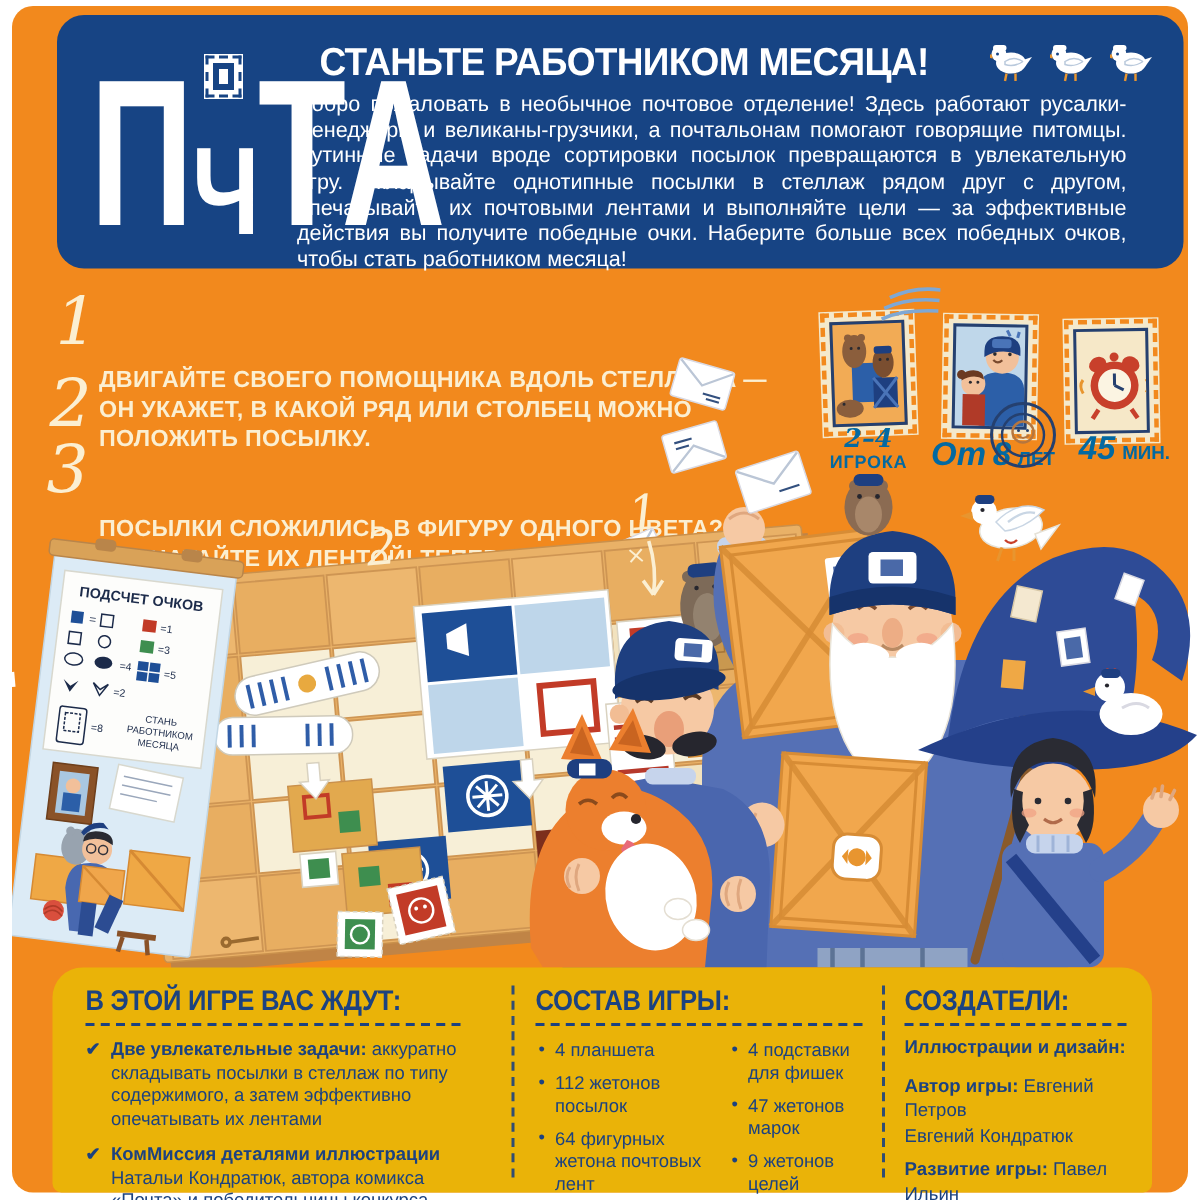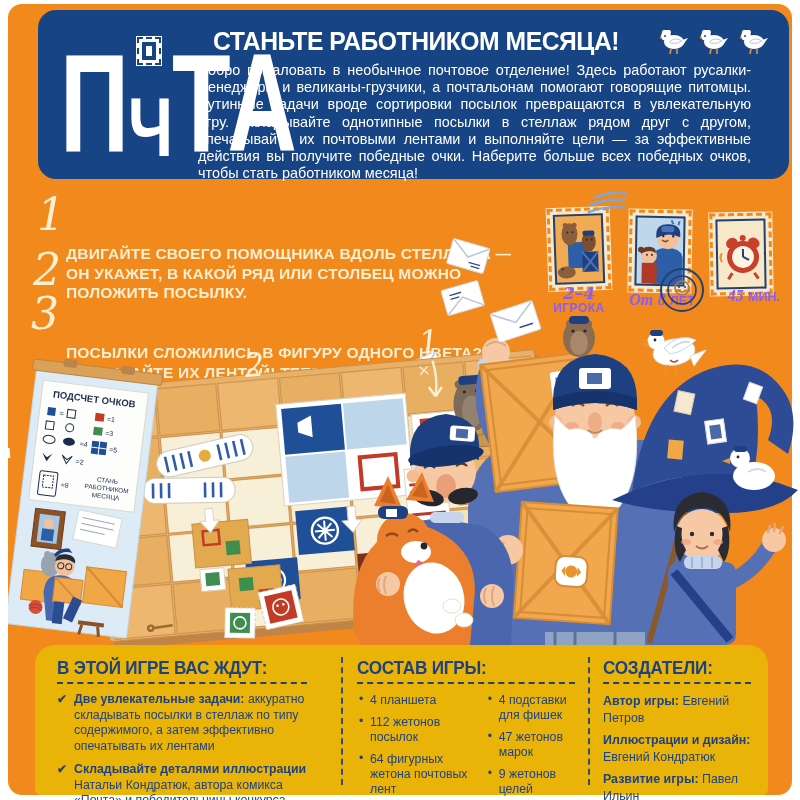--- a/index.html
+++ b/index.html
@@ -31,24 +31,24 @@
   .step-num{position:absolute;color:#FBEFD2;font-family:"DejaVu Serif",serif;
             font-style:italic;font-size:44px;font-weight:400;line-height:1;}
   .step-text{position:absolute;color:#FBEFD2;font-weight:700;font-size:15.5px;
              line-height:19.5px;letter-spacing:.2px;margin-top:44px;}
 
   
   .spec-stamp{position:absolute;width:64px;height:84px;background:#F4E9CC;padding:6px;
               box-sizing:border-box;}
   .spec-stamp::before{content:"";position:absolute;inset:1px;border:3px dashed #F2891D;pointer-events:none;}
   .spec-pic{position:absolute;inset:7px;background:#F2AB55;border:2px solid #25406F;box-sizing:border-box;overflow:hidden;}
-  .spec-cap{position:absolute;color:#8b5cf6;font-weight:700;text-align:center;line-height:1.0;}
+  .spec-cap{position:absolute;color:#0369a1;font-weight:700;text-align:center;line-height:1.0;}
   .cap-big{font-size:17px;display:block;font-family:"DejaVu Serif",serif;font-style:italic;}
   .cap-small{font-size:12px;display:block;letter-spacing:.5px;}
-  .cap-inline-big{font-size:16px;font-family:Liberation Serif, serif;font-style:italic;}
+  .cap-inline-big{font-size:22px;font-family:Liberation Sans, sans-serif;font-style:italic;}
   .cap-inline-small{font-size:12.5px;}
 
   
   .bottom-panel{position:absolute;left:35px;top:645px;width:733px;height:150px;
                 background:#eab308;border-radius:20px 20px 6px 6px;color:#1C4280;}
   .divider{position:absolute;top:12px;bottom:10px;width:0;border-left:2px dashed #1C4280;opacity:.9;}
   .sec-header{font-weight:900;font-size:19px;letter-spacing:-.2px;transform:scaleX(.9);
               transform-origin:left;white-space:nowrap;}
   .dash-underline{border-bottom:2.5px dashed #1C4280;margin-top:3px;}
   .sec{position:absolute;top:12px;}
@@ -653,21 +653,21 @@
 
     <div class="sec" style="left:22px;width:272px;">
       <div class="sec-header">В ЭТОЙ ИГРЕ ВАС ЖДУТ:</div>
       <div class="dash-underline" style="width:250px;"></div>
       <div class="feat-item">
         <span class="feat-check">✔</span>
         <b>Две увлекательные задачи:</b><span> аккуратно складывать посылки в стеллаж по типу содержимого, а затем эффективно опечатывать их лентами</span>
       </div>
       <div class="feat-item">
         <span class="feat-check">✔</span>
-        <b>Складывайте деталями иллюстрации</b><span> Натальи Кондратюк, автора комикса «Почта» и победительницы конкурса «КомМиссия»</span>
+        <b>КомМиссия деталями иллюстрации</b><span> Натальи Кондратюк, автора комикса «Почта» и победительницы конкурса «КомМиссия»</span>
       </div>
     </div>
 
     <div class="sec" style="left:322px;width:222px;">
       <div class="sec-header">СОСТАВ ИГРЫ:</div>
       <div class="dash-underline" style="width:218px;"></div>
       <div class="comp-cols">
         <div style="width:118px;">
           <div class="comp-item"><span class="comp-bullet">•</span><span>4 планшета</span></div>
           <div class="comp-item"><span class="comp-bullet">•</span><span>112 жетонов посылок</span></div>
@@ -679,20 +679,20 @@
           <div class="comp-item"><span class="comp-bullet">•</span><span>47 жетонов марок</span></div>
           <div class="comp-item"><span class="comp-bullet">•</span><span>9 жетонов целей</span></div>
 
         </div>
       </div>
     </div>
 
     <div class="sec" style="left:568px;width:158px;">
       <div class="sec-header">СОЗДАТЕЛИ:</div>
       <div class="dash-underline" style="width:148px;"></div>
+      <div class="cred-line"><b>Иллюстрации и дизайн:</b></div>
       <div class="cred-line" style="margin-top:9px;"><b>Автор игры:</b> <span>Евгений Петров</span></div>
-      <div class="cred-line"><b>Иллюстрации и дизайн:</b></div>
       <div class="cred-line tight"><span>Евгений Кондратюк</span></div>
       <div class="cred-line"><b>Развитие игры:</b> <span>Павел Ильин</span></div>
 
     </div>
   </div>
 </div>
 
 </body></html>

